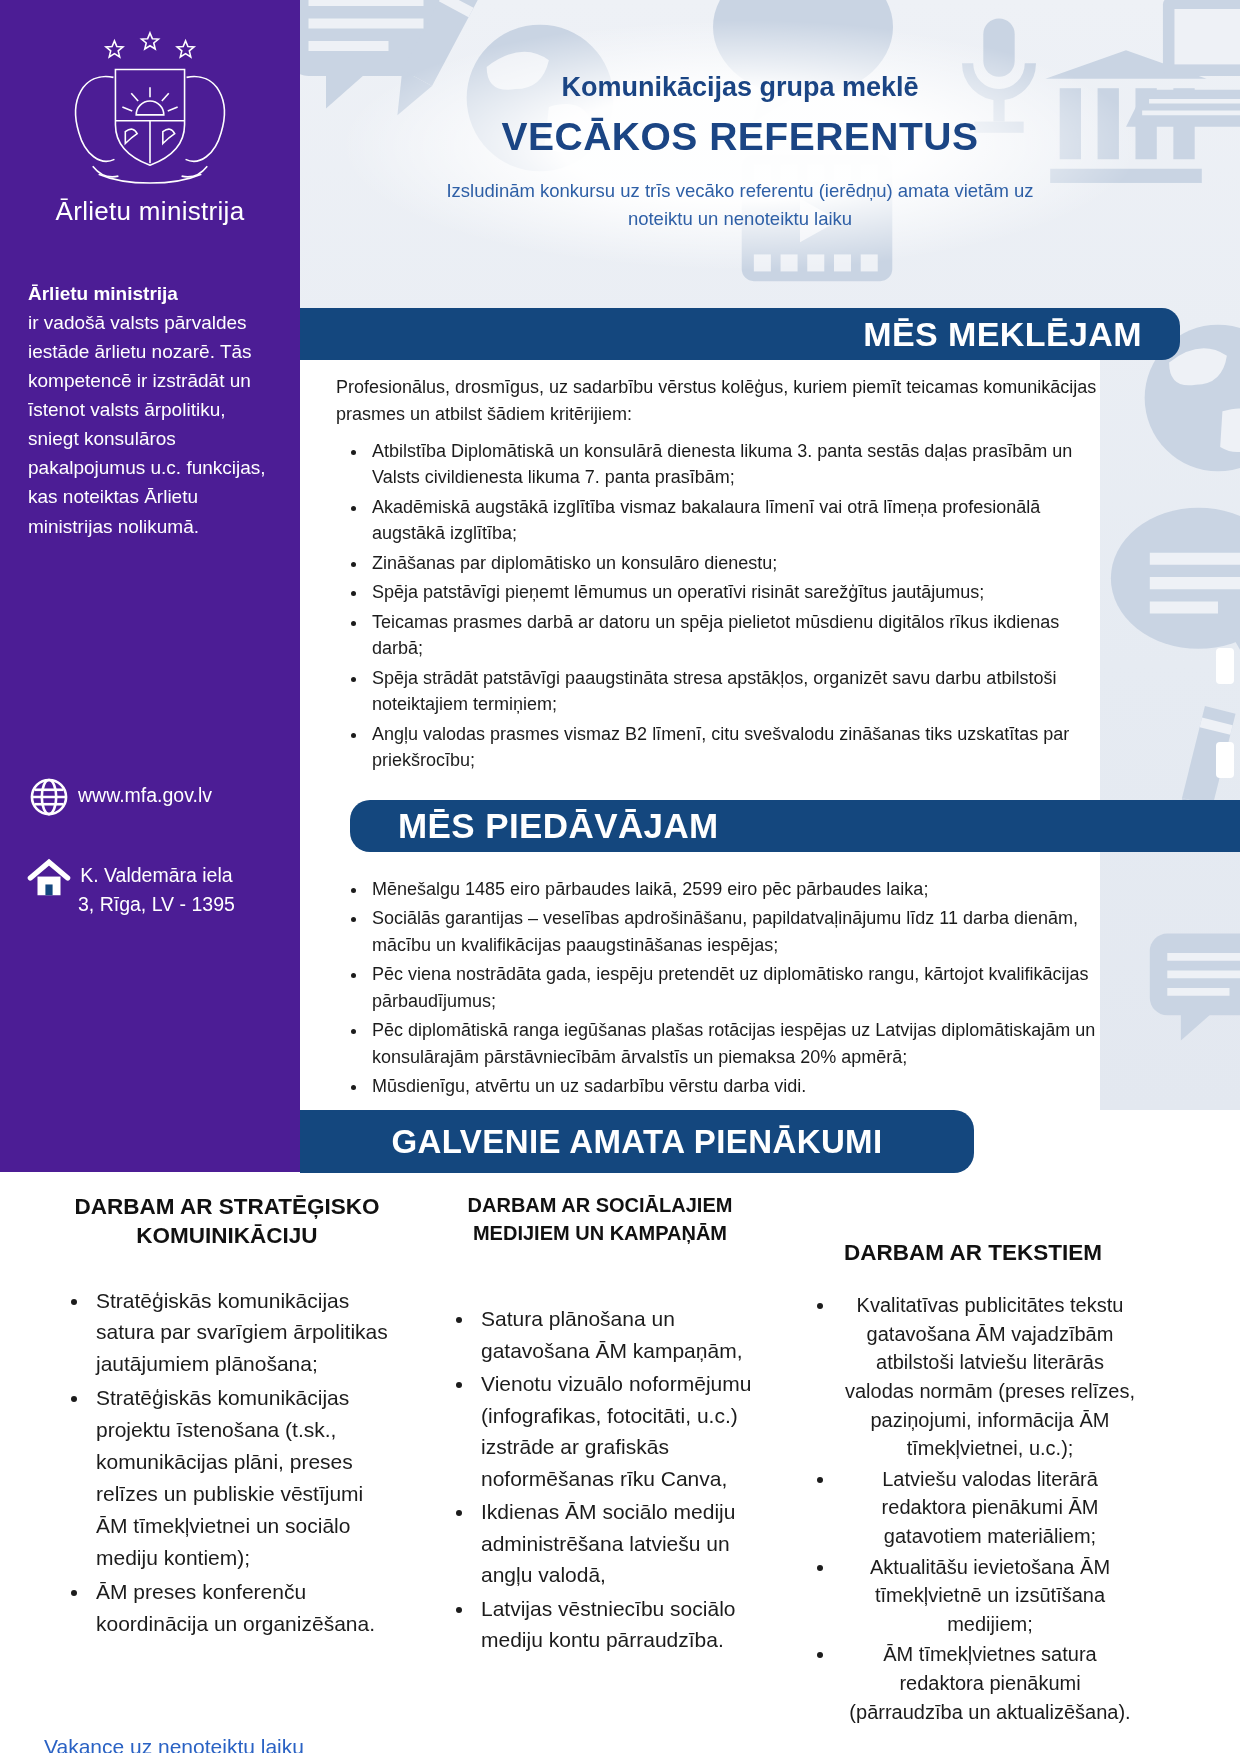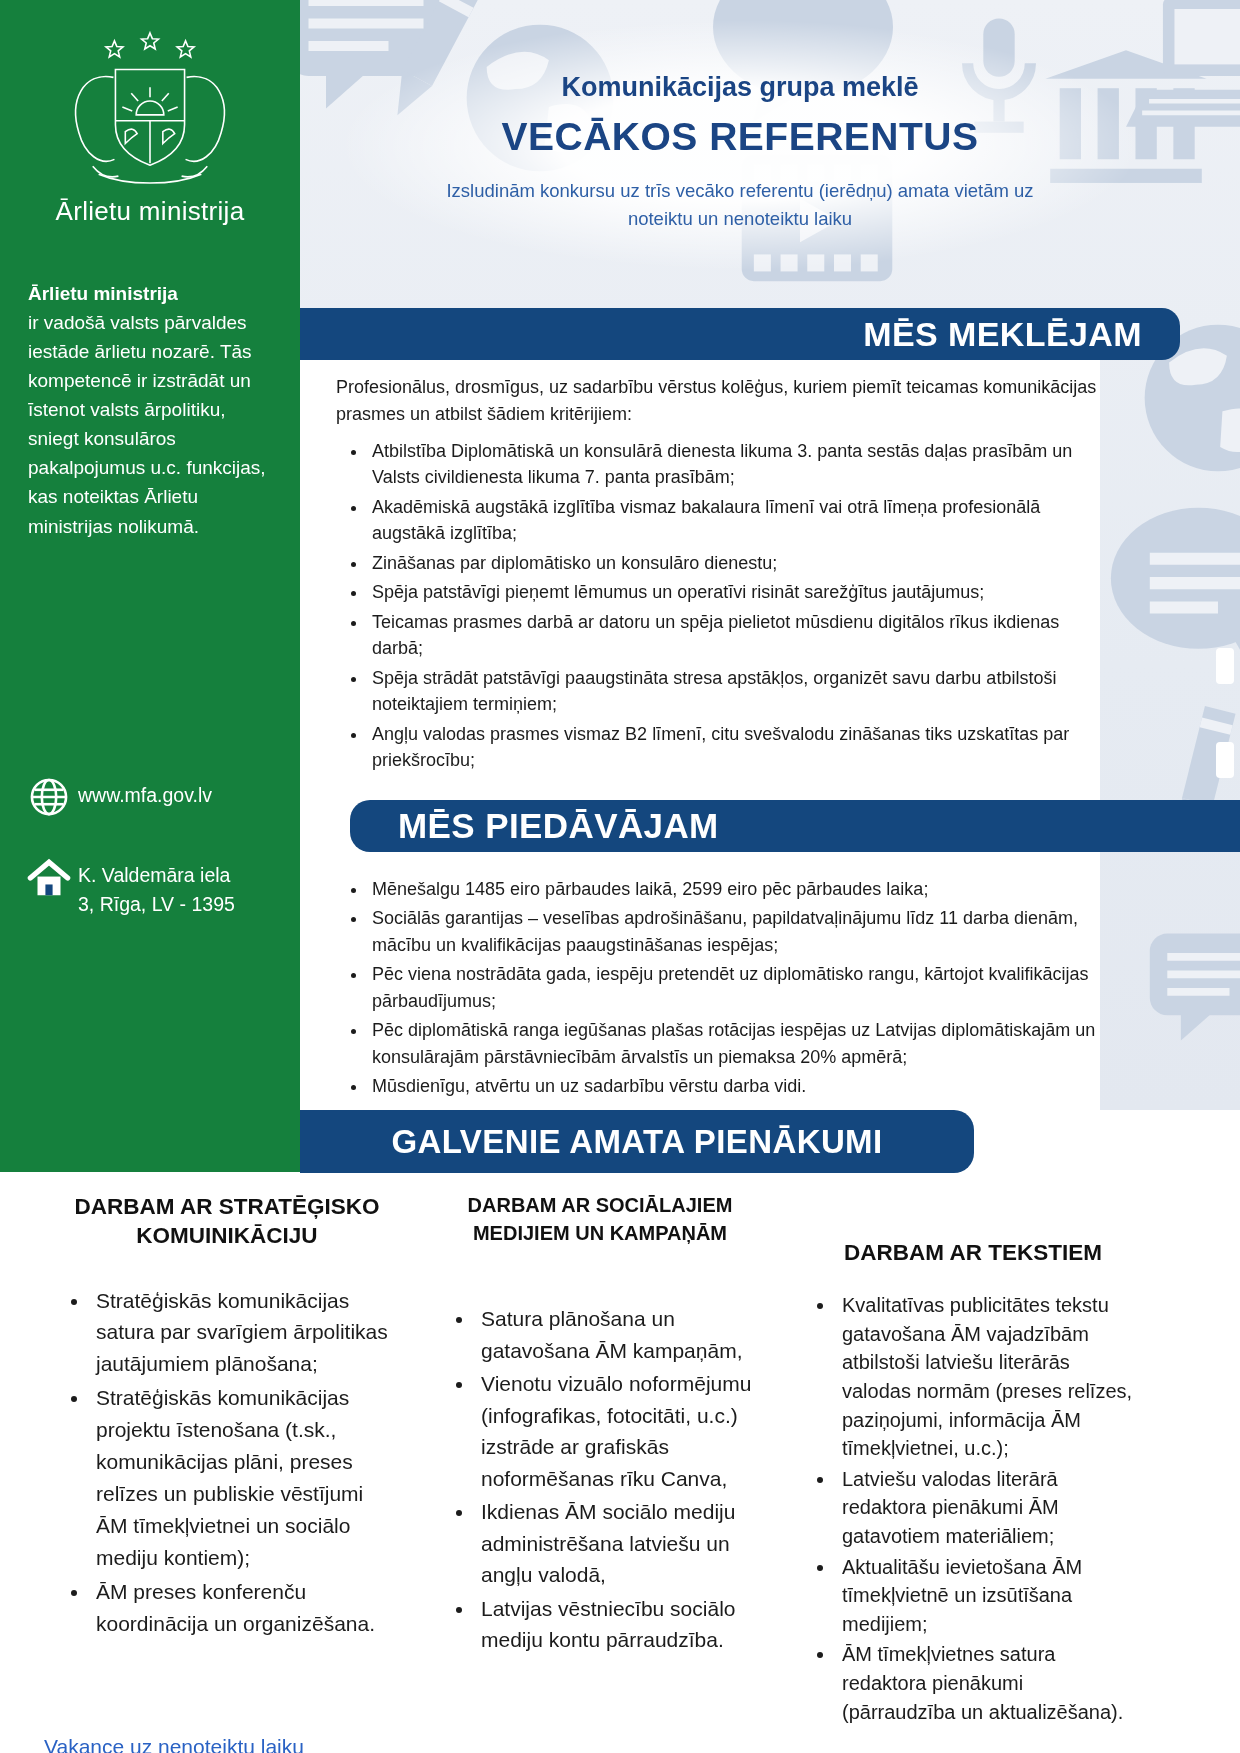--- a/index.html
+++ b/index.html
@@ -1,30 +1,30 @@
 <!DOCTYPE html>
 <html><head>
 <meta charset="utf-8">
 <style>
   html,body{margin:0;padding:0;}
   body{
     position:relative;width:1240px;height:1753px;overflow:hidden;
     background:#ffffff;font-family:"Liberation Sans",sans-serif;color:#1c1c1c;
   }
   
-  .sidebar{position:absolute;left:0;top:0;width:300px;height:1172px;background:#15803d;color:#fff;}
+  .sidebar{position:absolute;left:0;top:0;width:300px;height:1172px;background:#4c1d95;color:#fff;}
   .crest{display:block;margin:28px auto 0;}
   .ministry-name{font-size:26px;font-weight:400;text-align:center;margin-top:10px;letter-spacing:.3px;}
   .about{margin:52px 26px 0 28px;font-size:19px;line-height:1.53;}
   .about b{display:block;font-weight:700;}
   .contact{position:absolute;left:0;width:300px;display:flex;align-items:flex-start;}
   .contact.web{top:776px;}
   .contact.addr{top:856px;}
   .contact .cicon{flex:0 0 58px;display:flex;justify-content:center;padding-left:20px;}
-  .contact .ctext{font-size:19.5px;line-height:1.5;padding-top:5px;}
+  .contact .ctext{font-size:19.5px;line-height:1.5;padding-top:5px;text-align:center;}
   
   .pattern-area{position:absolute;left:300px;top:0;width:940px;height:1110px;overflow:hidden;
     background:linear-gradient(180deg,#eef1f6 0%,#e6ebf2 60%,#e3e8f0 100%);}
   .pi{position:absolute;}
   .glow{position:absolute;left:40px;top:20px;width:800px;height:250px;
     background:radial-gradient(closest-side,rgba(255,255,255,.97) 45%,rgba(255,255,255,0) 100%);}
   .hero-text{position:absolute;left:300px;top:72px;width:880px;text-align:center;}
   .hero-kicker{font-size:27px;font-weight:700;color:#1B4584;}
   .hero-title{font-size:39px;font-weight:800;color:#1B4584;margin-top:12px;letter-spacing:.5px;}
   .hero-sub{font-size:18.5px;line-height:1.5;color:#2E5FA6;margin:18px auto 0;width:620px;}
@@ -52,21 +52,21 @@
   .col-1{width:330px;}
   .col-2{width:306px;}
   .col-3{width:330px;}
   .col-1 h3{font-size:22.5px;line-height:1.3;}
   .col-2 h3{font-size:20px;line-height:1.38;}
   .col-3 h3{font-size:22.5px;line-height:1.3;margin-top:46px;}
   ul.clist{margin:0;padding-left:28px;}
   ul.clist li{padding-left:6px;margin-bottom:2px;}
   .col-1 ul.clist{margin-top:34px;font-size:21px;line-height:1.52;}
   .col-2 ul.clist{margin-top:56px;font-size:21px;line-height:1.5;}
-  .col-3 ul.clist{margin-top:24px;font-size:20px;line-height:1.43;}
+  .col-3 ul.clist{margin-top:24px;font-size:20px;line-height:1.43;text-align:center;}
   .vacancy-link{position:absolute;left:44px;top:1735px;font-size:21px;color:#2A62C4;
     text-decoration:underline;cursor:pointer;}
   .wrect{position:absolute;background:#fff;border-radius:4px;width:18px;height:36px;}
 </style>
 </head>
 <body>
 
 <div class="pattern-area">
 
   <svg class="pi" style="left:-24px;top:-34px" width="180" height="150" viewBox="0 0 72 60">

